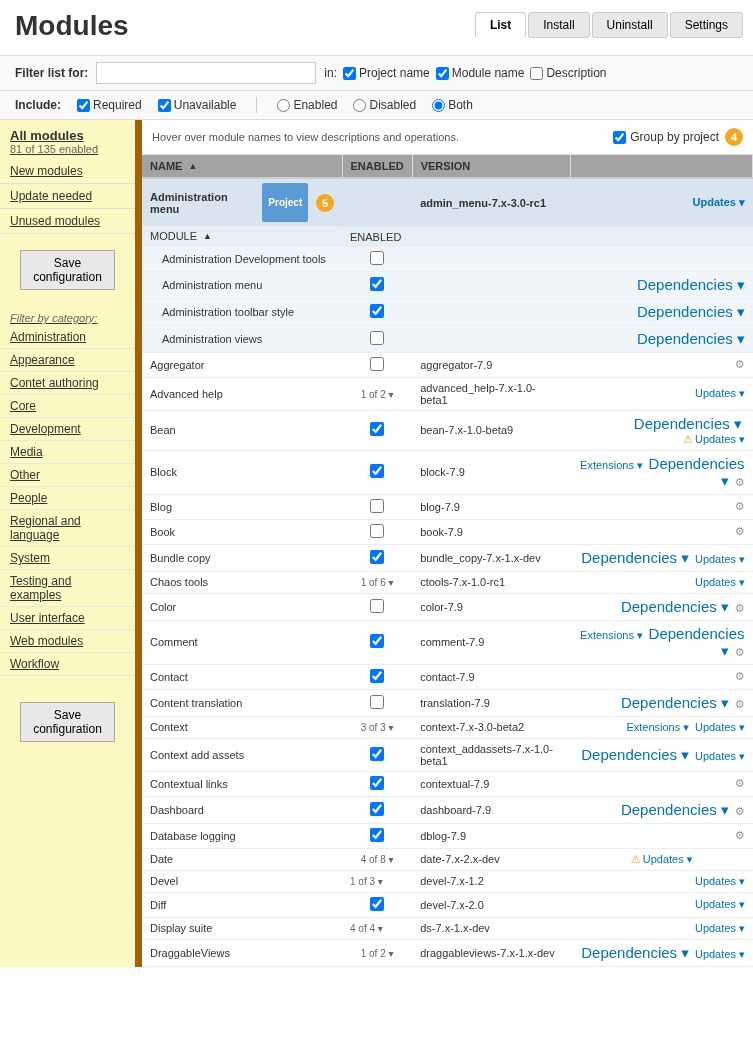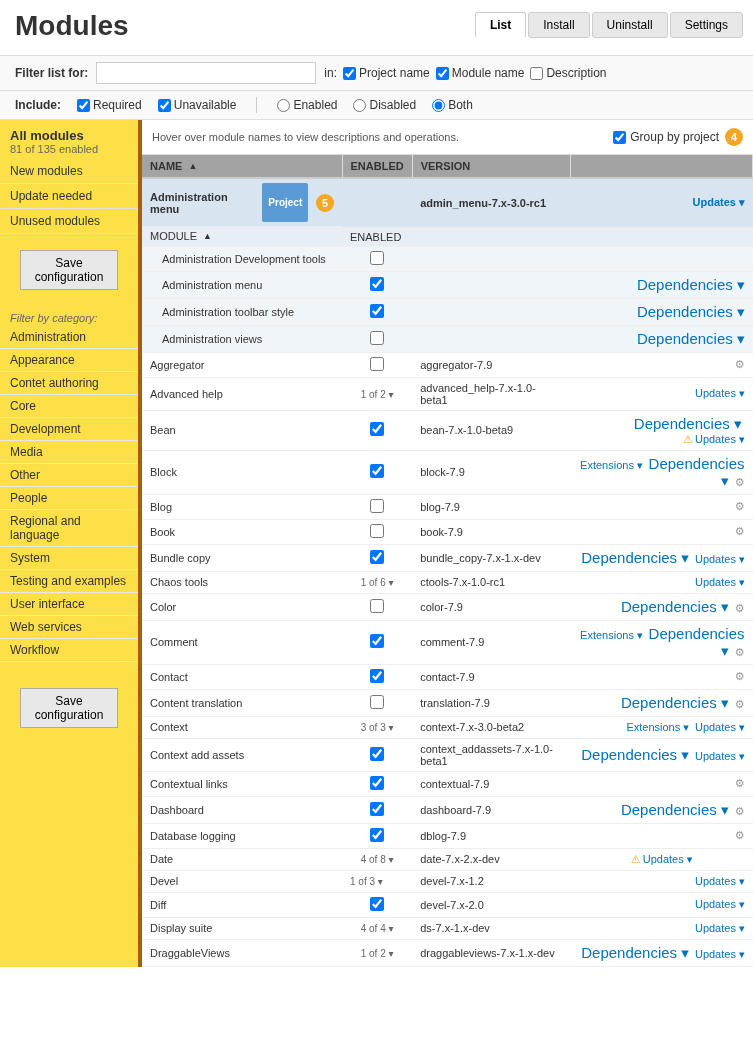--- a/index.html
+++ b/index.html
@@ -20,21 +20,21 @@
     .filter-in { display: flex; align-items: center; gap: 6px; }
     .checkbox-item { display: flex; align-items: center; gap: 3px; }
 
     .include-bar { padding: 6px 15px; display: flex; align-items: center; gap: 16px; background: #f9f9f9; border-bottom: 1px solid #ddd; }
     .include-label { font-weight: bold; }
     .radio-item { display: flex; align-items: center; gap: 3px; }
     .divider-v { border-left: 1px solid #ccc; height: 16px; margin: 0 4px; }
 
     .main-layout { display: flex; }
 
-    .sidebar { width: 142px; min-width: 142px; border-right: 4px solid #a16207; background: #fde047; padding-bottom: 20px; }
+    .sidebar { width: 142px; min-width: 142px; border-right: 7px solid #a16207; background: #fef9c3; padding-bottom: 20px; text-decoration: underline; }
     .sidebar-all-modules { padding: 8px 10px 4px; cursor: pointer; }
     .sidebar-all-modules .title { font-weight: bold; font-size: 13px; color: #333; }
     .sidebar-all-modules .subtitle { font-size: 11px; color: #666; }
     .sidebar-item { padding: 5px 10px; cursor: pointer; border-bottom: 1px solid #e0e0e0; font-size: 12px; color: #333; }
     .save-config-btn { margin: 8px 10px; padding: 5px 10px; background: #e8e8e8; border: 1px solid #aaa; cursor: pointer; font-size: 12px; width: calc(100% - 20px); }
     .filter-category-label { padding: 6px 10px 2px; font-size: 11px; color: #666; font-style: italic; }
     .sidebar-category { padding: 4px 10px; cursor: pointer; font-size: 12px; border-bottom: 1px solid #e8e8e8; }
 
     .content { flex: 1; padding: 0; overflow: hidden; }
     .content-header { padding: 8px 10px; display: flex; align-items: center; justify-content: space-between; background: #fff; border-bottom: 1px solid #ddd; }
@@ -147,21 +147,21 @@
     <div class="sidebar-category">Contet authoring</div>
     <div class="sidebar-category">Core</div>
     <div class="sidebar-category">Development</div>
     <div class="sidebar-category">Media</div>
     <div class="sidebar-category">Other</div>
     <div class="sidebar-category">People</div>
     <div class="sidebar-category">Regional and language</div>
     <div class="sidebar-category">System</div>
     <div class="sidebar-category">Testing and examples</div>
     <div class="sidebar-category">User interface</div>
-    <div class="sidebar-category">Web services</div>
+    <div class="sidebar-category">Web modules</div>
     <div class="sidebar-category">Workflow</div>
     <div style="padding: 8px 10px; margin-top: 10px;">
       <button class="save-config-btn">Save configuration</button>
     </div>
   </div>
 
   <div class="content">
     <div class="content-header">
       <span class="content-header-text">Hover over module names to view descriptions and operations.</span>
       <div style="display:flex; align-items:center; gap:6px;">
@@ -378,21 +378,21 @@
           <td style="text-align:right;"><span class="updates-link">Updates ▾</span></td>
         </tr>
         <tr>
           <td>Diff</td>
           <td style="text-align:center;"><input type="checkbox" checked="" class="enabled-check" style=""></td>
           <td>devel-7.x-2.0</td>
           <td style="text-align:right;"><span class="updates-link">Updates ▾</span></td>
         </tr>
         <tr>
           <td><span>Display suite</span></td>
-          <td style="text-align:center;"><span class="subcount">4 of 4 ▾</span></td>
+          <td style=""><span class="subcount">4 of 4 ▾</span></td>
           <td>ds-7.x-1.x-dev</td>
           <td style="text-align:right;"><span class="updates-link">Updates ▾</span></td>
         </tr>
         <tr>
           <td><span>DraggableViews</span></td>
           <td style="text-align:center;"><span class="subcount">1 of 2 ▾</span></td>
           <td>draggableviews-7.x-1.x-dev</td>
           <td style="text-align:right;">
             <span class="dependencies-link">Dependencies ▾</span>&nbsp;
             <span class="updates-link">Updates ▾</span>

